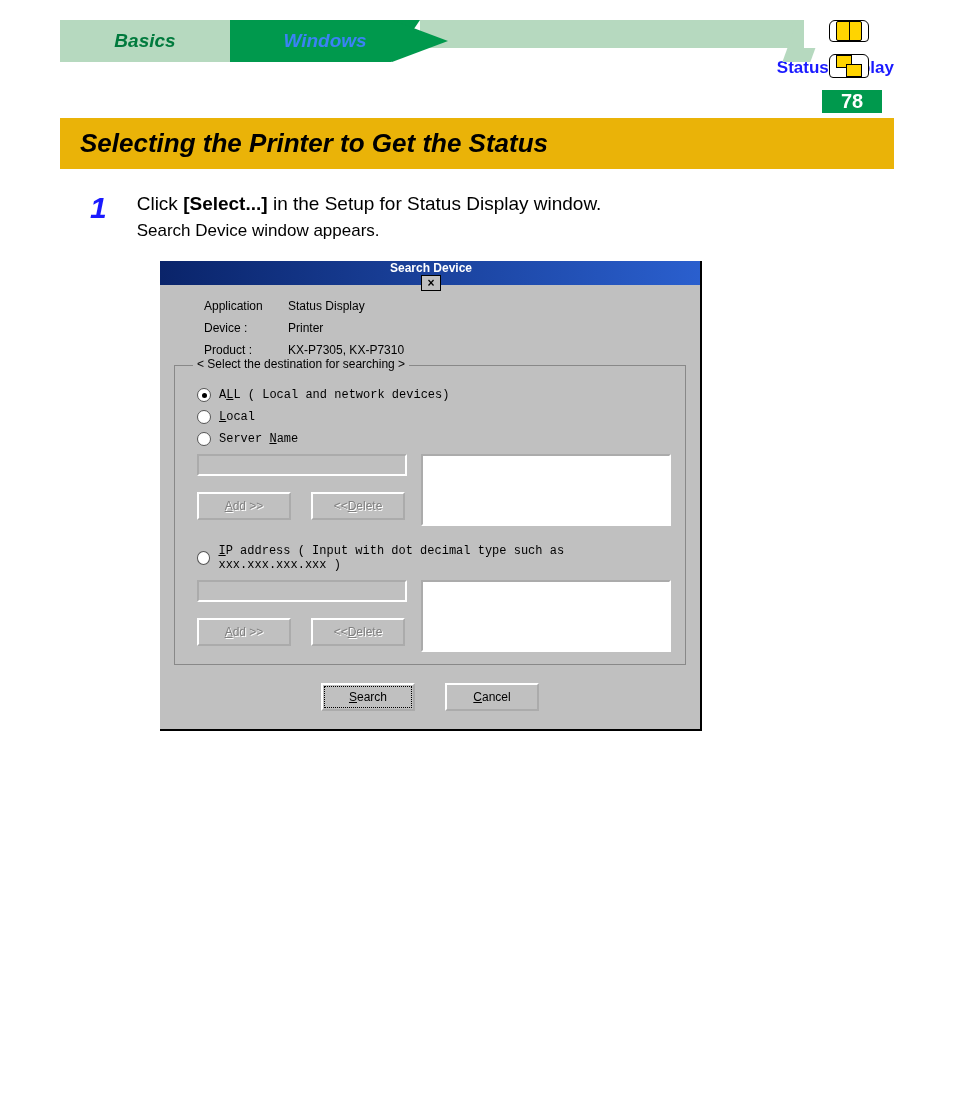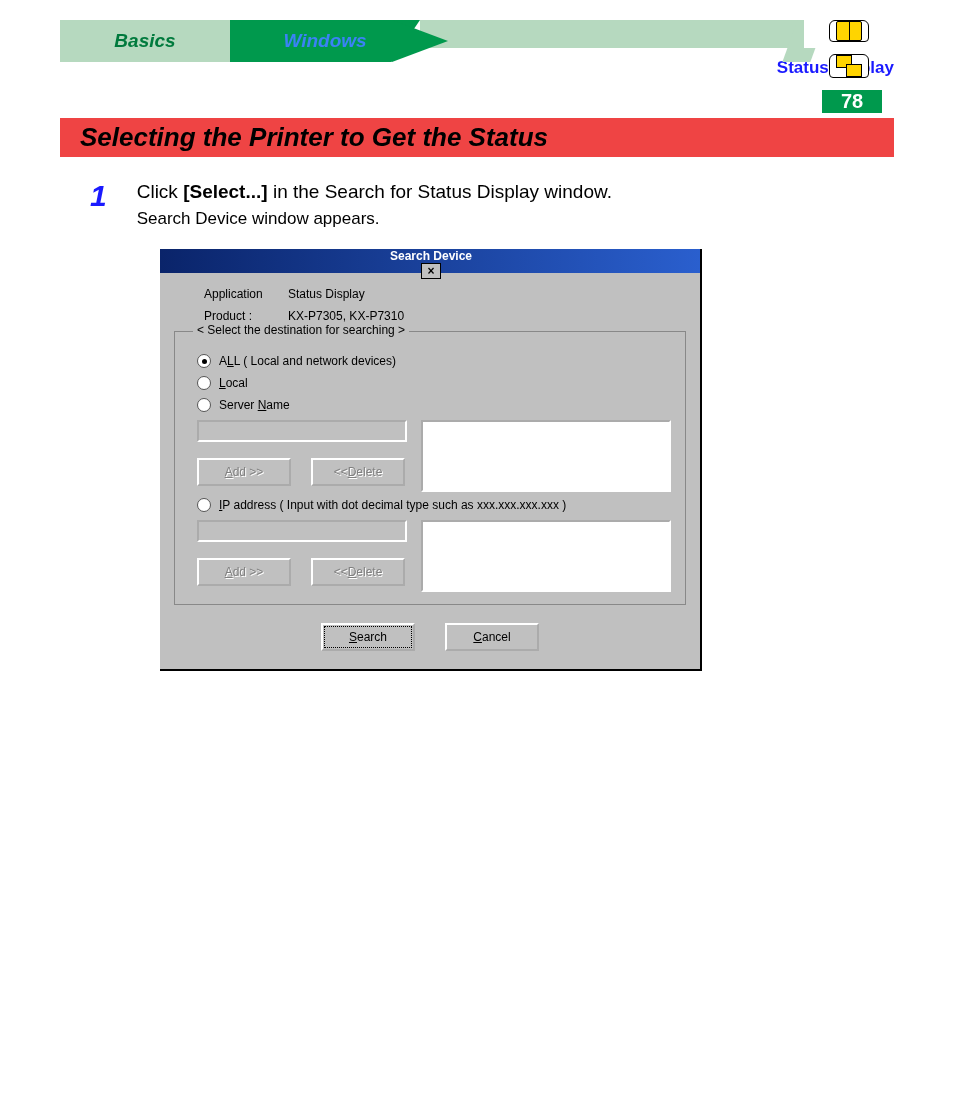--- a/index.html
+++ b/index.html
@@ -126,23 +126,23 @@
     margin-left: 6px;
   }
   .crumb {
     text-align: right;
     margin: 10px 60px 0 0;
     color: #1a1aff;
     font-weight: bold;
     font-size: 17px;
   }
   .h-title-bar {
-    background: #ef4444;
+    background: #eab308;
     margin: 40px 60px 0 60px;
-    padding: 4px 20px;
+    padding: 10px 20px;
   }
   .h-title-bar h1 {
     margin: 0;
     font-size: 26px;
     font-style: italic;
     font-weight: bold;
     color: #000;
   }
   .step {
     display: flex;
@@ -215,20 +215,21 @@
     left: 18px;
     background: #c0c0c0;
     padding: 0 4px;
     font-size: 12px;
   }
   .radio-row {
     display: flex;
     align-items: center;
     gap: 8px;
     margin: 8px 0 8px 10px;
+    font-family: Liberation Mono, monospace;
   }
   .radio {
     width: 12px; height: 12px; border-radius: 50%;
     background: #fff; border: 1px solid #555;
     display:flex; align-items:center; justify-content:center;
   }
   .radio.checked::after {
     content:''; width:5px; height:5px; border-radius:50%; background:#000;
   }
   .inset-input {
@@ -298,38 +299,42 @@
 </div>
 
 <div class="h-title-bar">
   <h1>Selecting the Printer to Get the Status</h1>
 </div>
 
 <div class="step">
   <div class="step-num">1</div>
   <div class="step-body">
     <div>
-      <span>Click </span><b>[Select...]</b><span> in the Search for Status Display window.</span>
+      <span>Click </span><b>[Select...]</b><span> in the Setup for Status Display window.</span>
     </div>
     <div class="sub">Search Device window appears.</div>
   </div>
 </div>
 
 <div class="screenshot">
   <div class="win-titlebar">
     <span>Search Device</span>
     <div class="win-close">
       <span>×</span>
     </div>
   </div>
   <div class="win-body">
     <div class="info-grid">
       <div class="info-row">
         <span class="info-label">Application</span>
         <span>Status Display</span>
+      </div>
+      <div class="info-row">
+        <span class="info-label">Device :</span>
+        <span>Printer</span>
       </div>
       <div class="info-row">
         <span class="info-label">Product :</span>
         <span>KX-P7305, KX-P7310</span>
       </div>
     </div>
 
     <div class="group">
       <div class="group-title">&lt; Select the destination for searching &gt;</div>
 
@@ -359,21 +364,21 @@
             <div class="btn disabled">
                   <span>&lt;&lt; </span>
                   <span class="u">D</span>
                   <span>elete</span>
                 </div>
           </div>
         </div>
         <div class="sunk-list" style="width:250px; height:72px;"></div>
       </div>
 
-      <div class="radio-row" style="margin-top:6px;">
+      <div class="radio-row" style="margin-top:18px;">
         <div class="radio"></div>
         <span><span class="u">I</span><span>P address ( Input with dot decimal type such as xxx.xxx.xxx.xxx )</span></span>
       </div>
 
       <div class="row-inputs">
         <div class="col-left">
           <div class="inset-input" style="width:210px;"></div>
           <div class="btn-row">
             <div class="btn disabled">
                   <span class="u">A</span>

